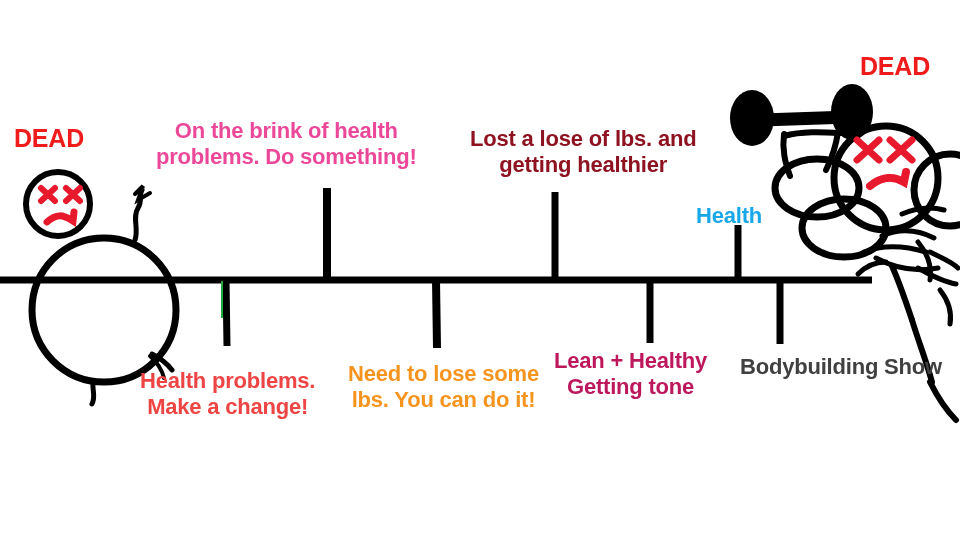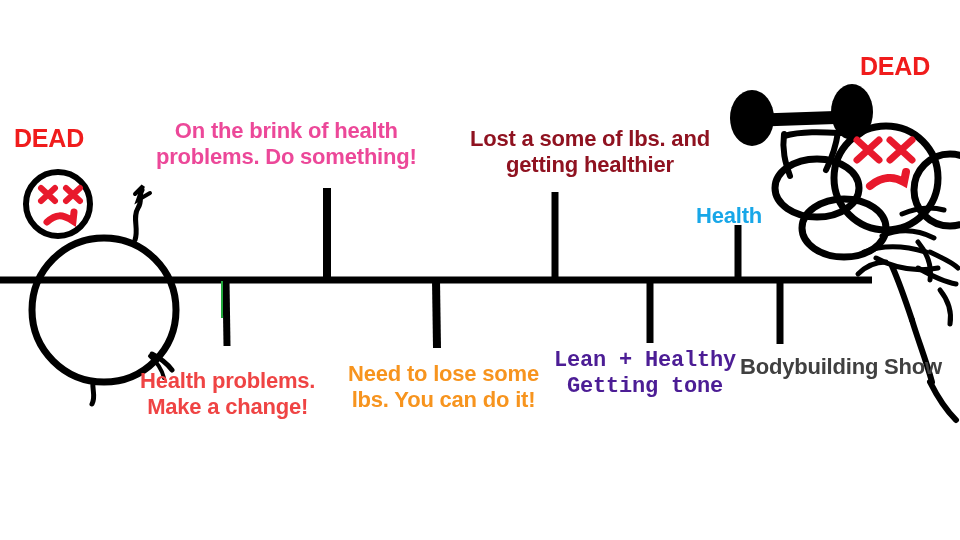--- a/index.html
+++ b/index.html
@@ -31,21 +31,21 @@
     letter-spacing: -0.2px;
     text-align: center;
   }
   .lbl-dead-left   { left: 14px;  top: 124px; font-size: 25px; color: #f01c1c; }
   .lbl-dead-right  { left: 860px; top: 52px;  font-size: 25px; color: #f01c1c; }
   .lbl-brink       { left: 156px; top: 118px; font-size: 22px; color: #ec4899; }
   .lbl-lost        { left: 470px; top: 126px; font-size: 22px; color: #8f1220; }
   .lbl-ripped      { left: 696px; top: 203px; font-size: 22px; color: #18a7e8; }
   .lbl-healthprob  { left: 140px; top: 368px; font-size: 22px; color: #ef4444; }
   .lbl-needlose    { left: 348px; top: 361px; font-size: 22px; color: #f7941e; }
-  .lbl-lean        { left: 554px; top: 348px; font-size: 22px; color: #4c1d95; font-family: Liberation Mono, monospace; }
+  .lbl-lean        { left: 554px; top: 348px; font-size: 22px; color: #be185d; }
   .lbl-body        { left: 740px; top: 354px; font-size: 22px; color: #404040; }
 </style>
 </head>
 <body>
 
 <div id="canvas">
 
   <svg class="drawing" viewBox="0 0 960 540" xmlns="http://www.w3.org/2000/svg">
 
     <g>
@@ -123,21 +123,21 @@
       <path d="M857 140 L 879 160 M879 140 L 857 160"></path>
       <path d="M890 140 L 912 160 M912 140 L 890 160"></path>
       <path d="M870 186 C 882 176, 894 176, 904 182 L 906 172" stroke-width="8"></path>
     </g>
   </svg>
 
   <div class="label lbl-dead-left">DEAD</div>
   <div class="label lbl-dead-right">DEAD</div>
   <div class="label lbl-brink">On the brink of health
 problems. Do something!</div>
-  <div class="label lbl-lost">Lost a some of lbs. and
+  <div class="label lbl-lost">Lost a lose of lbs. and
 getting healthier</div>
   <div class="label lbl-ripped">Health</div>
   <div class="label lbl-healthprob">Health problems.
 Make a change!</div>
   <div class="label lbl-needlose">Need to lose some
 lbs. You can do it!</div>
   <div class="label lbl-lean">Lean + Healthy
 Getting tone</div>
   <div class="label lbl-body">Bodybuilding Show</div>
 

